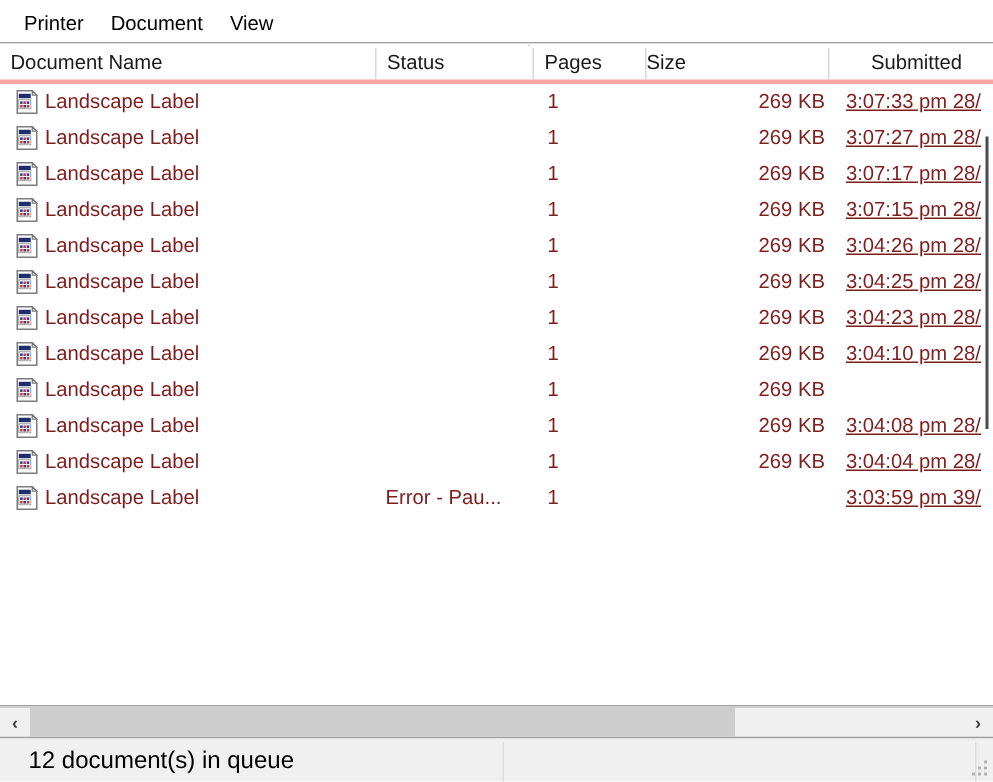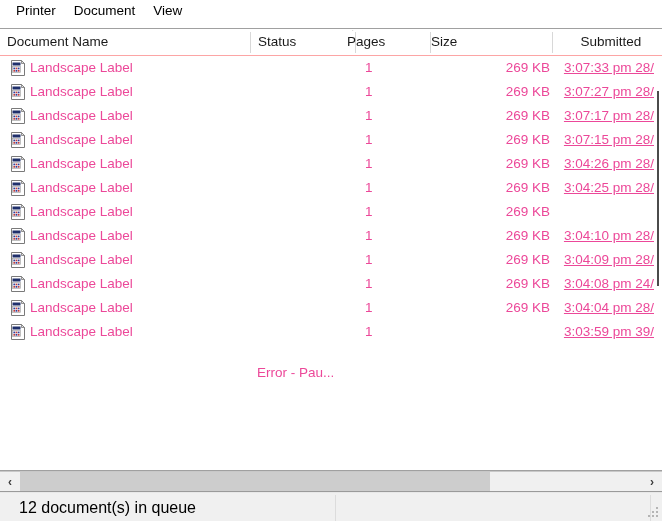--- a/index.html
+++ b/index.html
@@ -23,21 +23,21 @@
     background: #ffffff;
     display: flex;
     flex-direction: column;
   }
 
   
   .menubar {
     height: 28px;
     background: #ffffff;
     display: flex;
-    align-items: flex-start;
+    align-items: flex-end;
     padding-left: 7px;
     box-sizing: border-box;
     flex: 0 0 auto;
   }
   .menu-item {
     font-size: 13.5px;
     color: #000000;
     padding: 3px 9px 4px 9px;
     line-height: 16px;
     cursor: default;
@@ -52,21 +52,21 @@
     border-top: 1px solid #a0a0a0;
     border-bottom: 1px solid #a0a0a0;
     overflow: hidden;
     box-sizing: border-box;
   }
 
   .header-row {
     position: relative;
     height: 27px;
     background: #ffffff;
-    border-bottom: 1px solid #fca5a5;
+    border-bottom: 3px solid #fca5a5;
     box-sizing: border-box;
   }
   .hcell {
     position: absolute;
     top: 0;
     height: 26px;
     line-height: 26px;
     font-size: 13.5px;
     color: #1a1a1a;
     padding-left: 7px;
@@ -107,27 +107,27 @@
     position: relative;
     height: 24px;
     cursor: default;
   }
   .cell {
     position: absolute;
     top: 0;
     height: 24px;
     line-height: 24px;
     font-size: 13.5px;
-    color: #ec4899;
+    color: #7f1d1d;
     white-space: nowrap;
     overflow: hidden;
     box-sizing: border-box;
   }
   .cell.name { left: 30px; }
-  .cell.status { left: 250px; padding-left: 7px; width: 100px; margin-top: 41px; }
+  .cell.status { left: 250px; padding-left: 7px; width: 100px; }
   .cell.pages { left: 355px; padding-left: 10px; width: 70px; }
   .cell.size { left: 430px; padding-left: 7px; width: 120px; text-align: right; }
   .cell.submitted {
     left: 552px;
     width: 104px;
     padding-right: 2px;
     text-align: right;
     text-decoration: underline;
   }
 
@@ -251,21 +251,21 @@
   </div>
 
   <div class="listview">
 
     <div class="header-row">
       <div class="hcell" style="left:0px;width:250px;">Document Name</div>
       <div class="hdiv" style="left:250px;"></div>
       <div class="hcell" style="left:251px;width:104px;">Status</div>
       <div class="sort-tick" style="left:352px;top:1px;"></div>
       <div class="hdiv" style="left:355px;"></div>
-      <div class="hcell" style="left:340px;width:74px;">Pages</div>
+      <div class="hcell" style="left:356px;width:74px;">Pages</div>
       <div class="hdiv" style="left:430px;"></div>
       <div class="hcell" style="left:424px;width:121px;">Size</div>
       <div class="hdiv" style="left:552px;"></div>
       <div class="hcell" style="left:553px;width:109px;text-align:center;">Submitted</div>
     </div>
 
     <div class="rows" id="rows">
         <div class="row">
           <svg viewBox="0 0 16 16" width="16" height="16" class="doc-icon">
             <path d="M1.5 0.5 H11.5 L14.5 3.5 V15.5 H1.5 Z" fill="#ffffff" stroke="#7a7a7a" stroke-width="1"></path>
@@ -390,20 +390,21 @@
             <rect x="5.6" y="7.6" width="1.7" height="1.7" fill="#c23b3b"></rect>
             <rect x="7.8" y="7.6" width="1.7" height="1.7" fill="#2b3f9e"></rect>
             <rect x="3.4" y="10" width="1.7" height="1.7" fill="#c23b3b"></rect>
             <rect x="5.6" y="10" width="1.7" height="1.7" fill="#2b3f9e"></rect>
             <rect x="7.8" y="10" width="1.7" height="1.7" fill="#c23b3b"></rect>
           </svg>
           <div class="cell name">Landscape Label</div>
           <div class="cell status"></div>
           <div class="cell pages">1</div>
           <div class="cell size">269 KB</div>
+          <div class="cell submitted">3:04:23 pm  28/</div>
         </div>
         <div class="row">
           <svg viewBox="0 0 16 16" width="16" height="16" class="doc-icon">
             <path d="M1.5 0.5 H11.5 L14.5 3.5 V15.5 H1.5 Z" fill="#ffffff" stroke="#7a7a7a" stroke-width="1"></path>
             <path d="M11.5 0.5 L14.5 3.5 H11.5 Z" fill="#e0e0e0" stroke="#7a7a7a" stroke-width="0.8"></path>
             <rect x="2.5" y="2.5" width="8" height="3" fill="#1f2f6b"></rect>
             <rect x="2.5" y="6.5" width="8" height="6" fill="#f7f7f7" stroke="#9a9a9a" stroke-width="0.6"></rect>
             <rect x="3.4" y="7.6" width="1.7" height="1.7" fill="#2b3f9e"></rect>
             <rect x="5.6" y="7.6" width="1.7" height="1.7" fill="#c23b3b"></rect>
             <rect x="7.8" y="7.6" width="1.7" height="1.7" fill="#2b3f9e"></rect>
@@ -427,40 +428,39 @@
             <rect x="5.6" y="7.6" width="1.7" height="1.7" fill="#c23b3b"></rect>
             <rect x="7.8" y="7.6" width="1.7" height="1.7" fill="#2b3f9e"></rect>
             <rect x="3.4" y="10" width="1.7" height="1.7" fill="#c23b3b"></rect>
             <rect x="5.6" y="10" width="1.7" height="1.7" fill="#2b3f9e"></rect>
             <rect x="7.8" y="10" width="1.7" height="1.7" fill="#c23b3b"></rect>
           </svg>
           <div class="cell name">Landscape Label</div>
           <div class="cell status"></div>
           <div class="cell pages">1</div>
           <div class="cell size">269 KB</div>
-          <div class="cell submitted">3:04:09 pm  28/</div>
-        </div>
-        <div class="row">
-          <svg viewBox="0 0 16 16" width="16" height="16" class="doc-icon">
-            <path d="M1.5 0.5 H11.5 L14.5 3.5 V15.5 H1.5 Z" fill="#ffffff" stroke="#7a7a7a" stroke-width="1"></path>
-            <path d="M11.5 0.5 L14.5 3.5 H11.5 Z" fill="#e0e0e0" stroke="#7a7a7a" stroke-width="0.8"></path>
-            <rect x="2.5" y="2.5" width="8" height="3" fill="#1f2f6b"></rect>
-            <rect x="2.5" y="6.5" width="8" height="6" fill="#f7f7f7" stroke="#9a9a9a" stroke-width="0.6"></rect>
-            <rect x="3.4" y="7.6" width="1.7" height="1.7" fill="#2b3f9e"></rect>
-            <rect x="5.6" y="7.6" width="1.7" height="1.7" fill="#c23b3b"></rect>
-            <rect x="7.8" y="7.6" width="1.7" height="1.7" fill="#2b3f9e"></rect>
-            <rect x="3.4" y="10" width="1.7" height="1.7" fill="#c23b3b"></rect>
-            <rect x="5.6" y="10" width="1.7" height="1.7" fill="#2b3f9e"></rect>
-            <rect x="7.8" y="10" width="1.7" height="1.7" fill="#c23b3b"></rect>
-          </svg>
-          <div class="cell name">Landscape Label</div>
-          <div class="cell status"></div>
-          <div class="cell pages">1</div>
-          <div class="cell size">269 KB</div>
-          <div class="cell submitted">3:04:08 pm  24/</div>
+        </div>
+        <div class="row">
+          <svg viewBox="0 0 16 16" width="16" height="16" class="doc-icon">
+            <path d="M1.5 0.5 H11.5 L14.5 3.5 V15.5 H1.5 Z" fill="#ffffff" stroke="#7a7a7a" stroke-width="1"></path>
+            <path d="M11.5 0.5 L14.5 3.5 H11.5 Z" fill="#e0e0e0" stroke="#7a7a7a" stroke-width="0.8"></path>
+            <rect x="2.5" y="2.5" width="8" height="3" fill="#1f2f6b"></rect>
+            <rect x="2.5" y="6.5" width="8" height="6" fill="#f7f7f7" stroke="#9a9a9a" stroke-width="0.6"></rect>
+            <rect x="3.4" y="7.6" width="1.7" height="1.7" fill="#2b3f9e"></rect>
+            <rect x="5.6" y="7.6" width="1.7" height="1.7" fill="#c23b3b"></rect>
+            <rect x="7.8" y="7.6" width="1.7" height="1.7" fill="#2b3f9e"></rect>
+            <rect x="3.4" y="10" width="1.7" height="1.7" fill="#c23b3b"></rect>
+            <rect x="5.6" y="10" width="1.7" height="1.7" fill="#2b3f9e"></rect>
+            <rect x="7.8" y="10" width="1.7" height="1.7" fill="#c23b3b"></rect>
+          </svg>
+          <div class="cell name">Landscape Label</div>
+          <div class="cell status"></div>
+          <div class="cell pages">1</div>
+          <div class="cell size">269 KB</div>
+          <div class="cell submitted">3:04:08 pm  28/</div>
         </div>
         <div class="row">
           <svg viewBox="0 0 16 16" width="16" height="16" class="doc-icon">
             <path d="M1.5 0.5 H11.5 L14.5 3.5 V15.5 H1.5 Z" fill="#ffffff" stroke="#7a7a7a" stroke-width="1"></path>
             <path d="M11.5 0.5 L14.5 3.5 H11.5 Z" fill="#e0e0e0" stroke="#7a7a7a" stroke-width="0.8"></path>
             <rect x="2.5" y="2.5" width="8" height="3" fill="#1f2f6b"></rect>
             <rect x="2.5" y="6.5" width="8" height="6" fill="#f7f7f7" stroke="#9a9a9a" stroke-width="0.6"></rect>
             <rect x="3.4" y="7.6" width="1.7" height="1.7" fill="#2b3f9e"></rect>
             <rect x="5.6" y="7.6" width="1.7" height="1.7" fill="#c23b3b"></rect>
             <rect x="7.8" y="7.6" width="1.7" height="1.7" fill="#2b3f9e"></rect>

